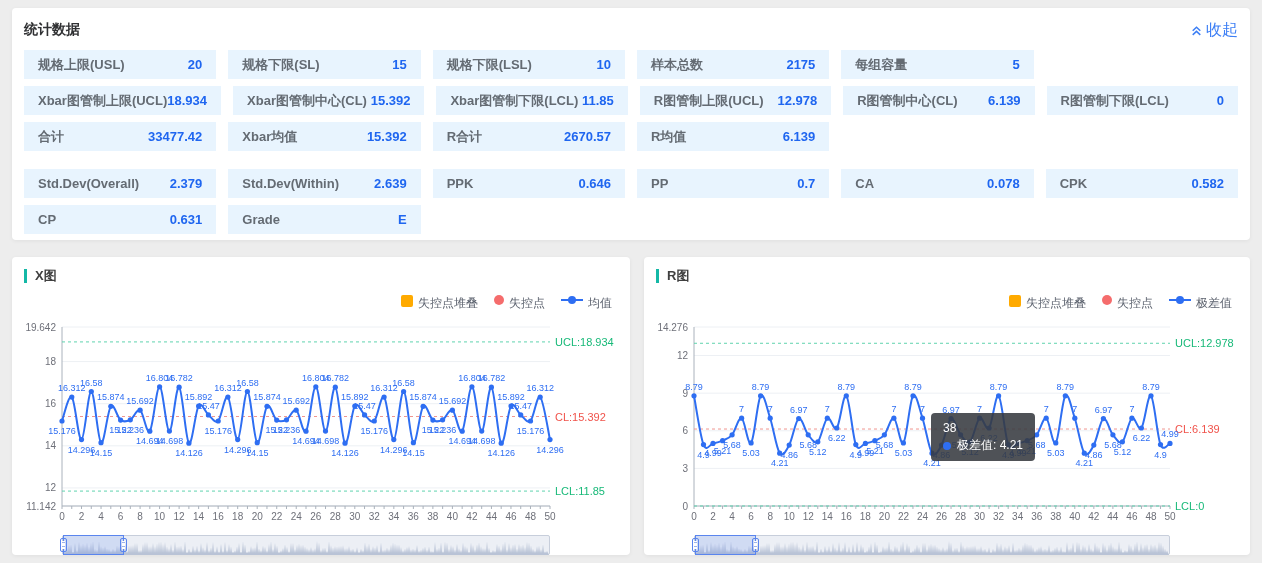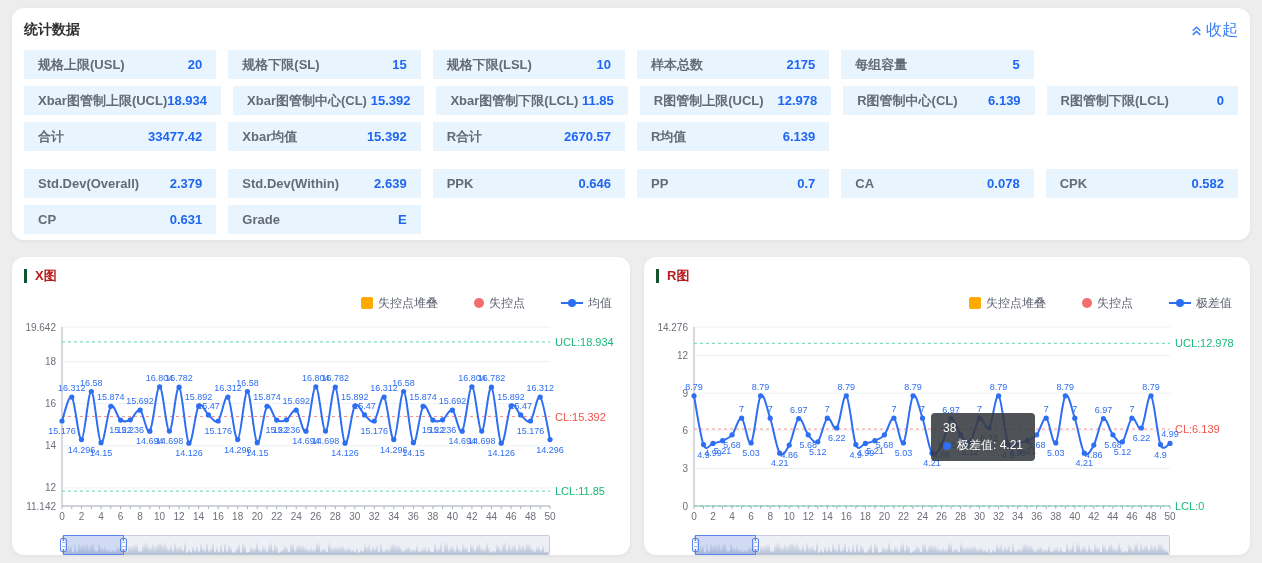--- a/index.html
+++ b/index.html
@@ -3,21 +3,21 @@
 <meta charset="utf-8">
 <style>
   html,body{margin:0;padding:0;}
   body{
     width:1262px;height:563px;position:relative;overflow:hidden;
     background:#ededed;
     font-family:"Liberation Sans","DejaVu Sans",sans-serif;
     -webkit-font-smoothing:antialiased;
   }
   .panel{
-    position:absolute;background:#fff;border-radius:12px;
+    position:absolute;background:#fff;border-radius:4px;
     box-shadow:0 1px 4px rgba(0,0,0,.06);box-sizing:border-box;
   }
   
   #stats-panel{left:12px;top:8px;width:1238px;height:232px;padding:10px 12px;}
   .stats-header{display:flex;justify-content:space-between;align-items:center;height:24px;}
   .stats-title{font-size:14px;font-weight:700;color:#303133;}
   .collapse-btn{display:flex;align-items:center;gap:3px;color:#3d7ff5;font-size:16px;cursor:pointer;}
   .collapse-btn svg{display:block;}
   .card-group{margin-top:8px;}
   .card-group.gap{margin-top:18px;}
@@ -26,23 +26,23 @@
     height:29px;background:#e8f4fe;display:flex;align-items:center;
     justify-content:space-between;padding:0 14px;box-sizing:border-box;font-size:13px;
   }
   .stat-label{color:#646b73;white-space:nowrap;font-weight:bold;}
   .stat-value{color:#1f66f0;font-weight:700;white-space:nowrap;}
   
   .chart-panel{top:257px;height:298px;padding:10px 12px;}
   #chart-panel-0{left:12px;width:618px;}
   #chart-panel-1{left:644px;width:606px;}
   .chart-header{display:flex;align-items:center;height:18px;}
-  .chart-title{border-left:3px solid #14532d;padding-left:8px;font-size:13px;font-weight:700;color:#b91c1c;line-height:14px;}
+  .chart-title{border-left:3px solid #14b8a6;padding-left:8px;font-size:13px;font-weight:700;color:#404040;line-height:14px;}
   .legend{display:flex;justify-content:flex-end;align-items:center;gap:16px;height:20px;margin-top:8px;padding-right:6px;}
-  .legend-item{display:flex;align-items:center;gap:5px;font-size:12px;color:#5e6470;cursor:pointer;margin-left:20px;}
+  .legend-item{display:flex;align-items:flex-start;gap:5px;font-size:12px;color:#5e6470;cursor:pointer;}
   .lg-square{width:12px;height:12px;border-radius:2px;display:inline-block;}
   .lg-circle{width:10px;height:10px;border-radius:50%;display:inline-block;}
   .lg-line{position:relative;width:22px;height:10px;display:inline-block;}
   .lg-line i{position:absolute;left:0;right:0;top:4px;height:2px;}
   .lg-line b{position:absolute;left:7px;top:1px;width:8px;height:8px;border-radius:50%;}
   svg.chart{display:block;margin-top:4px;}
   svg text{font-family:"Liberation Sans","DejaVu Sans",sans-serif;}
   .axis-label{font-size:10px;fill:#6e7079;}
   .pt-label{font-size:9px;}
   .limit-label{font-size:11px;font-weight:400;}

